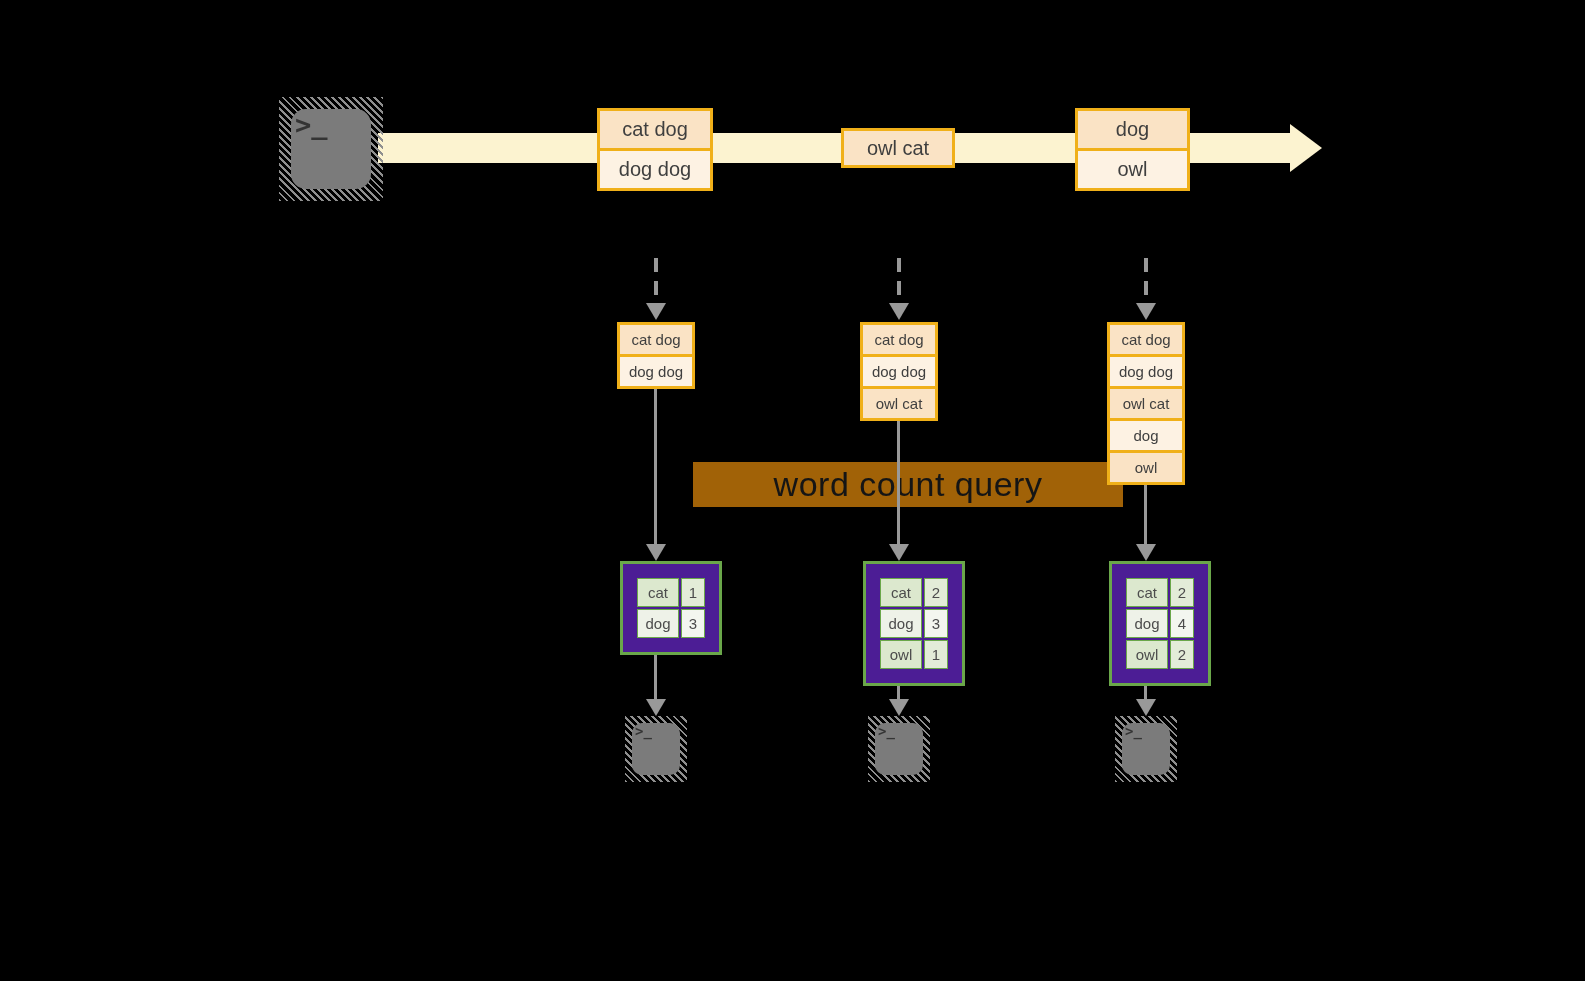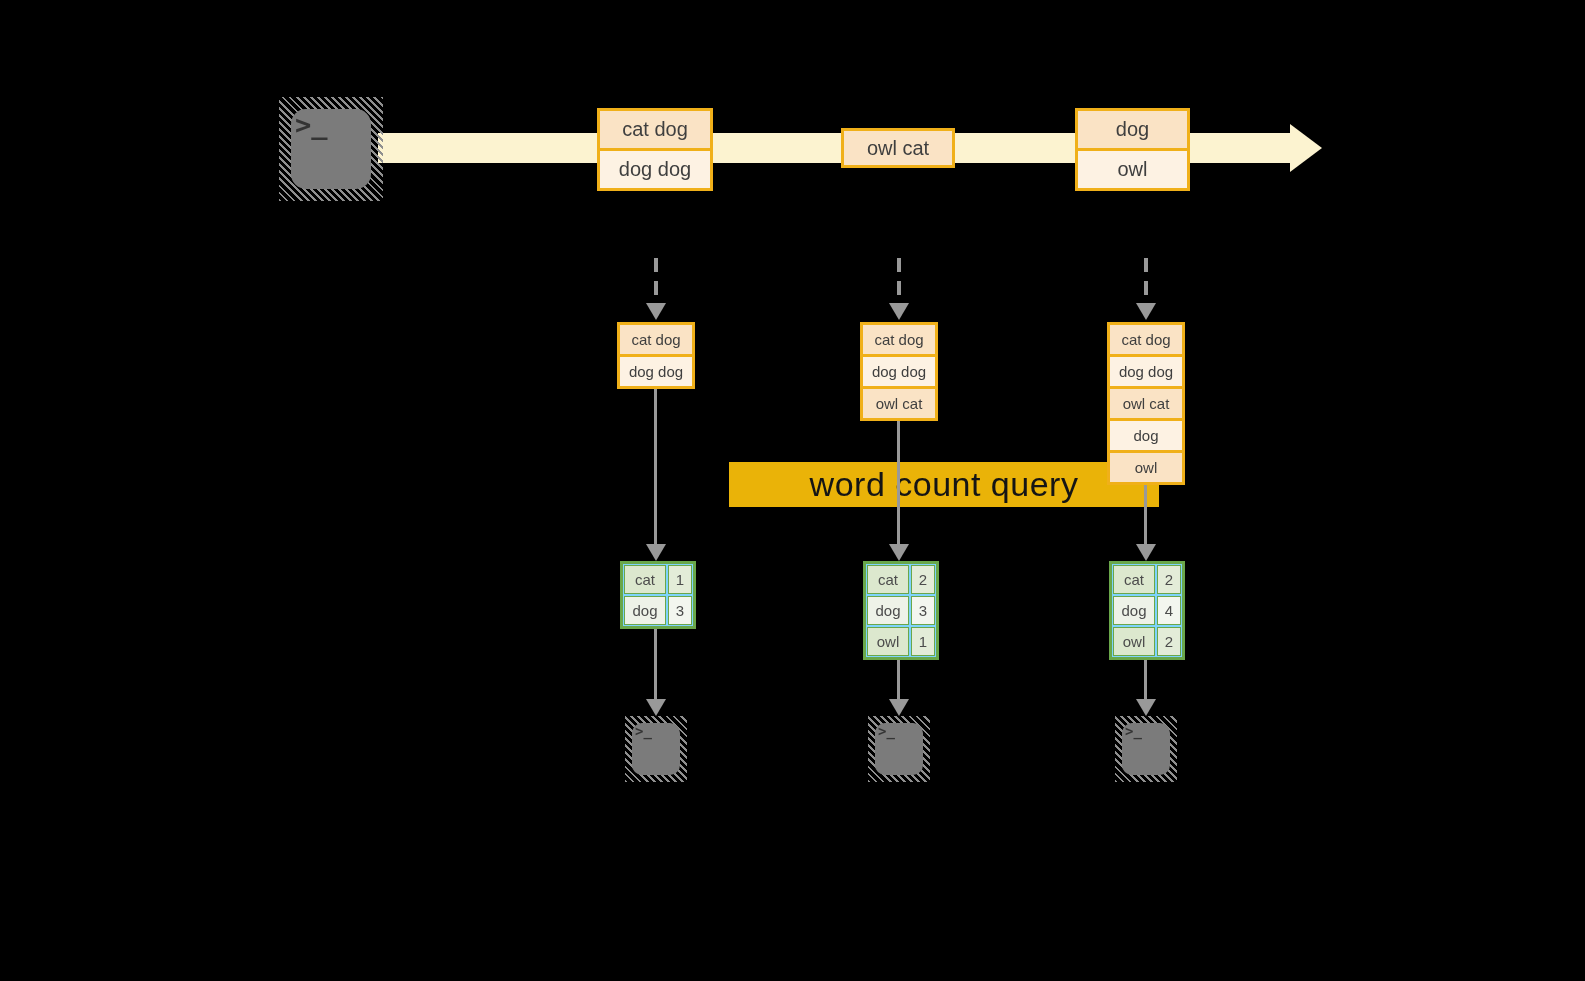--- a/index.html
+++ b/index.html
@@ -35,26 +35,26 @@
   .fill-dark{background:var(--peach-dark);}
   .fill-light{background:var(--peach-light);}
   
   .vline{position:absolute;width:3px;background:var(--arrow);z-index:2;}
   .vdash{position:absolute;width:4px;z-index:2;
     background:repeating-linear-gradient(180deg,var(--arrow) 0 14px,transparent 14px 23px);}
   .ah{position:absolute;width:0;height:0;z-index:2;
     border-left:10px solid transparent;border-right:10px solid transparent;
     border-top:17px solid var(--arrow);}
   
-  .query-box{position:absolute;background:#eab308;z-index:1;
-    display:flex;align-items:center;justify-content:center;margin-left:36px;}
+  .query-box{position:absolute;background:#a16207;z-index:1;
+    display:flex;align-items:center;justify-content:center;}
   .query-box span{font-size:34px;font-weight:300;color:#151515;letter-spacing:0.5px;}
   
-  .gtable{position:absolute;z-index:3;background:#7dd3fc;border:3px solid var(--green);
-    display:grid;grid-template-columns:42px 24px;gap:2px;padding:1px;}
+  .gtable{position:absolute;z-index:3;background:#4c1d95;border:3px solid var(--green);
+    display:grid;grid-template-columns:42px 24px;gap:2px;padding:14px;}
   .cell{height:27px;border:1px solid var(--green);display:flex;align-items:center;
     justify-content:center;font-size:15px;color:#4c4c4c;}
   .cell.k.dark{background:var(--gdark-k);} .cell.v.dark{background:var(--gdark-v);}
   .cell.k.light{background:var(--glight-k);} .cell.v.light{background:var(--glight-v);}
   
   .term{position:absolute;z-index:3;
     background:repeating-linear-gradient(45deg,#8f8f8f 0 2px,transparent 2px 5px);}
   .term-inner{position:absolute;background:var(--term);}
   .term-glyph{position:absolute;color:#343434;font-weight:bold;
     font-family:"DejaVu Sans Mono",monospace;line-height:1;}

